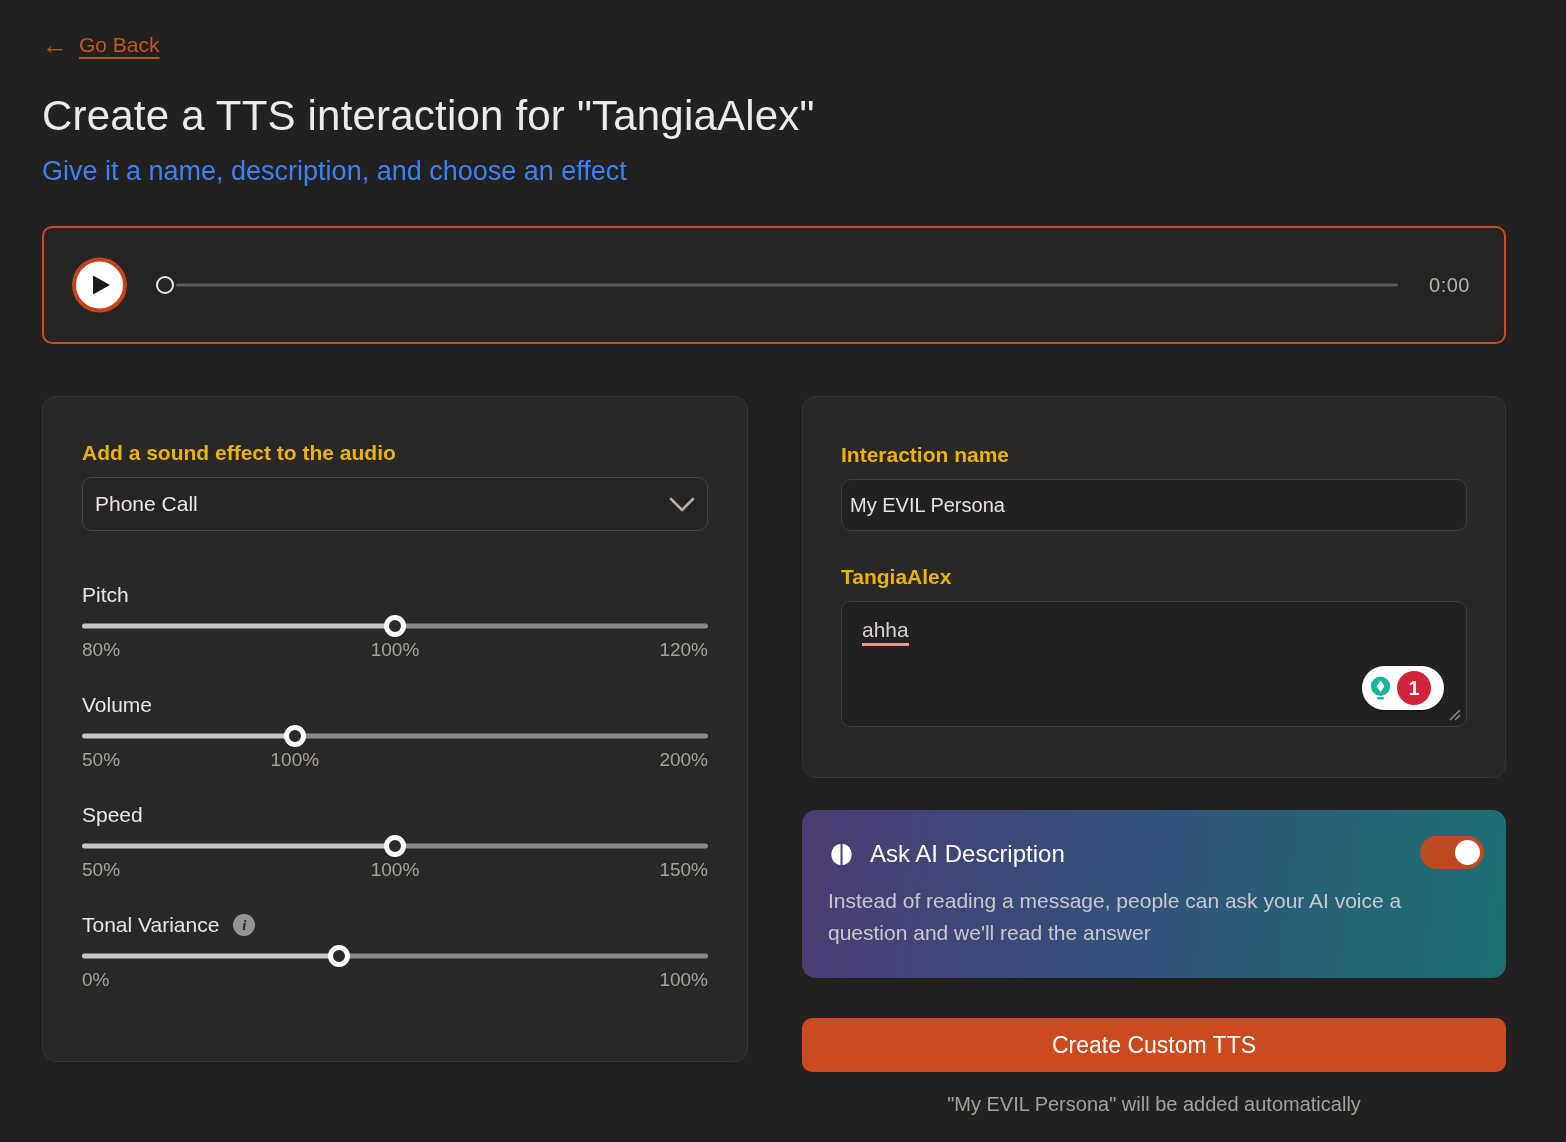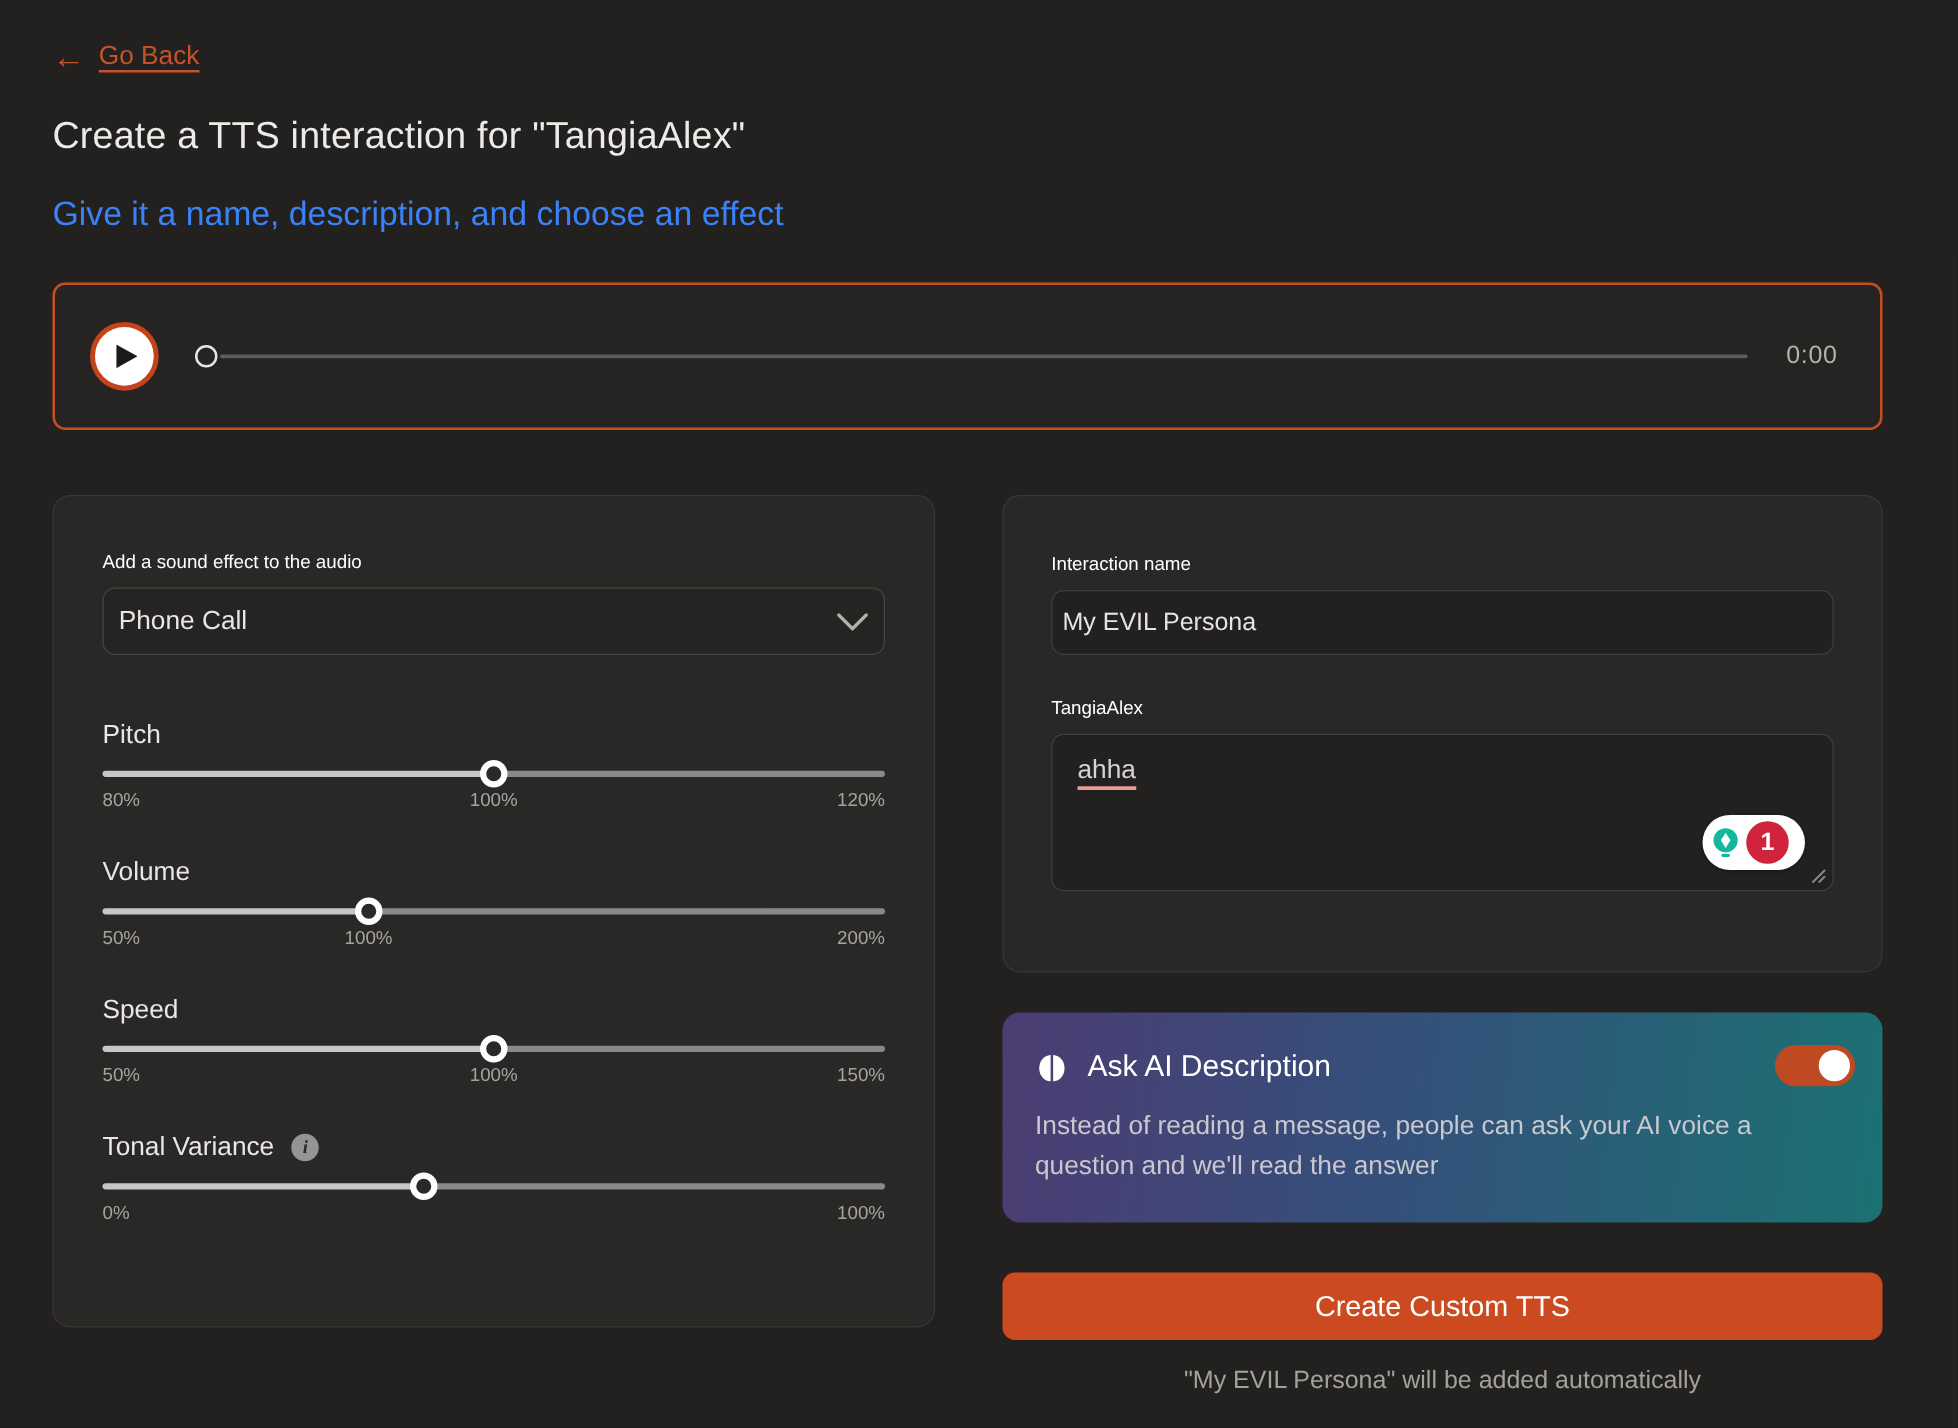--- a/index.html
+++ b/index.html
@@ -9,21 +9,21 @@
     background:#232120; overflow:hidden;
     font-family:"Liberation Sans", sans-serif;
     -webkit-font-smoothing:antialiased;
   }
 
   
   .back-link { position:absolute; left:42px; top:32px; display:flex; align-items:center; gap:11px;
     color:#c5532a; font-size:21px; cursor:pointer; }
   .back-link .arrow { font-size:26px; line-height:1; text-decoration:none; }
   .back-link .lbl { text-decoration:underline; text-underline-offset:5px; text-decoration-thickness:2px; }
-  .page-title { position:absolute; left:42px; top:92px; font-size:30px; font-weight:500; color:#edebe9; letter-spacing:.2px;text-align:center; }
+  .page-title { position:absolute; left:42px; top:92px; font-size:42px; font-weight:500; color:#edebe9; letter-spacing:.2px;text-align:center; }
   .page-subtitle { position:absolute; left:42px; top:156px; font-size:27px; font-weight:400; color:#3b82f6; }
 
   
   .audio-player { position:absolute; left:42px; top:226px; width:1464px; height:118px;
     border:2px solid #c54e22; border-radius:10px; background:#262423; }
   .play-button { position:absolute; left:28px; top:50%; transform:translateY(-50%);
     width:55px; height:55px; border-radius:50%; background:#ffffff; border:4px solid #c4431c;
     display:flex; align-items:center; justify-content:center; cursor:pointer; }
   .play-button svg { margin-left:4px; display:block; }
   .seek-handle { position:absolute; left:112px; top:50%; transform:translateY(-50%);
@@ -31,41 +31,41 @@
   .seek-track { position:absolute; left:132px; right:106px; top:50%; transform:translateY(-50%);
     height:3px; background:#5f5d5b; border-radius:2px; cursor:pointer; }
   .player-time { position:absolute; right:34px; top:50%; transform:translateY(-50%);
     font-size:20px; color:#b3b1ae; letter-spacing:.5px; }
 
   
   .panel { position:absolute; background:#2a2827; border:1px solid #393735; border-radius:14px; }
   .effects-panel { left:42px; top:396px; width:706px; height:666px; padding:44px 39px 0; }
   .details-panel { left:802px; top:396px; width:704px; height:382px; padding:46px 38px 0; }
 
-  .field-label { font-size:15px; color:#ffffff; }
+  .field-label { font-size:21px; color:#eab308;font-weight:bold; }
 
   
   .effect-select { margin-top:12px; height:54px; border:1px solid #474543; border-radius:10px;
     background:#262423; display:flex; align-items:center; justify-content:space-between;
     padding:0 12px; font-size:21px; color:#e9e7e5; cursor:pointer; }
 
   
   .slider-block { margin-top:30px; }
   .slider-block.first { margin-top:52px; }
   .slider-label-row { display:flex; align-items:center; gap:14px; font-size:21px; color:#e9e7e5; }
   .info-icon { width:22px; height:22px; border-radius:50%; background:#969492; color:#2a2827;
     font-family:"Liberation Serif", serif; font-weight:bold; font-style:italic; font-size:15px;
     display:flex; align-items:center; justify-content:center; cursor:pointer; }
   .slider { position:relative; height:22px; margin-top:8px; cursor:pointer; }
   .slider .track { position:absolute; left:0; right:0; top:50%; transform:translateY(-50%);
     height:5px; border-radius:3px;
     background:linear-gradient(to right, #c9c7c5 var(--pos,50%), #8b8987 var(--pos,50%)); }
   .slider .handle { position:absolute; left:var(--pos,50%); top:50%; transform:translate(-50%,-50%);
     width:22px; height:22px; border-radius:50%; background:#2b2928; border:5px solid #fdfdfd; cursor:grab; }
-  .pct-row { position:relative; height:24px; margin-top:2px; font-size:15px; color:#a5a3a0; }
+  .pct-row { position:relative; height:24px; margin-top:2px; font-size:19px; color:#a5a3a0; }
   .pct-min { position:absolute; left:0; top:0; }
   .pct-max { position:absolute; right:0; top:0; }
   .pct-mid { position:absolute; left:var(--pos,50%); transform:translateX(-50%); top:0; }
 
   
   .text-input { margin-top:12px; display:block; width:100%; height:52px; background:#232120;
     border:1px solid #413f3d; border-radius:10px; color:#e6e4e2; font-size:20px; padding:0 8px;
     font-family:"Liberation Sans", sans-serif; outline:none; }
   .desc-label { margin-top:34px; }
   .description-box { position:relative; margin-top:12px; height:126px; background:#232120;

